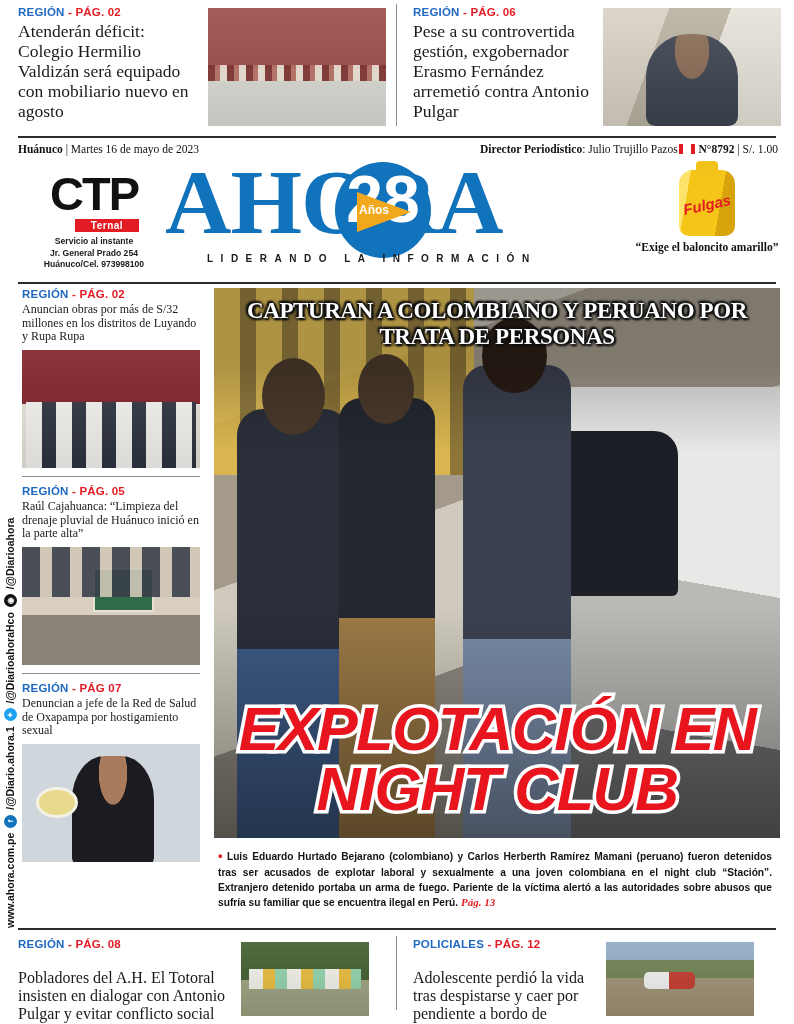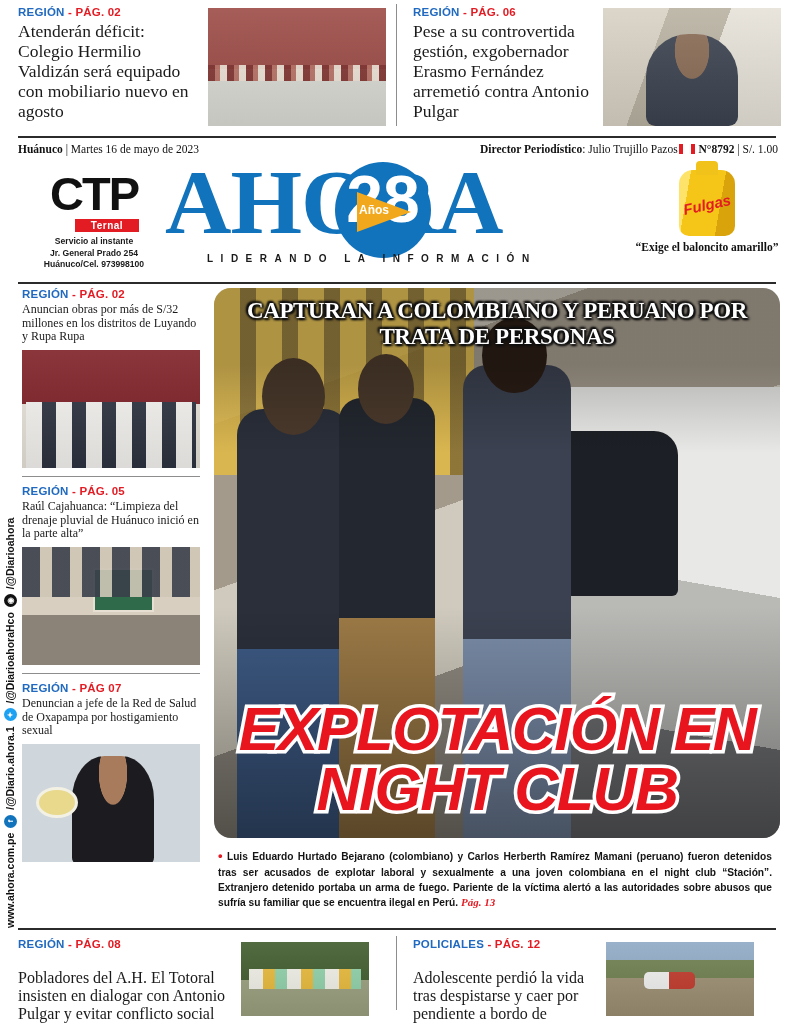--- a/index.html
+++ b/index.html
@@ -121,21 +121,21 @@
   .photo-suit { background:linear-gradient(180deg,#cfd6dc 0 100%); }
   .photo-suit::before{ content:""; position:absolute; left:28%; top:10%; width:46%; height:92%;
      background: radial-gradient(ellipse at 50% 16%, #a87b5c 0 24%, #1c1c20 25% 100%);
      border-radius:40% 40% 6% 6%; }
   .photo-suit::after{ content:""; position:absolute; left:8%; top:36%; width:20%; height:22%;
      background:#e8d98c; border-radius:50%; border:3px solid #f3f0e4; }
 
   
   .main { position:absolute; left:214px; top:288px; width:566px; }
   .mainphoto { position:relative; width:566px; height:550px; overflow:hidden;
-     background:linear-gradient(160deg,#c8c2b6 0 18%, #a39a8c 18% 40%, #cfcabd 40% 62%, #8f8a80 62% 100%);border-radius:17px; }
+     background:linear-gradient(160deg,#c8c2b6 0 18%, #a39a8c 18% 40%, #cfcabd 40% 62%, #8f8a80 62% 100%); }
   .mainphoto .bldg { position:absolute; left:0; top:0; width:46%; height:34%;
      background: repeating-linear-gradient(90deg,#e3bb45 0 26px,#8a6f2a 26px 42px); opacity:.85; }
   .mainphoto .car { position:absolute; right:-2%; top:18%; width:56%; height:82%;
      background: linear-gradient(190deg,#e8e8e6 0 42%, #b9b9b6 42% 72%, #6f7073 72% 100%);
      border-radius:40px 0 0 0; }
   .mainphoto .win { position:absolute; right:18%; top:26%; width:30%; height:30%;
      background:#1c2026; border-radius:10px 24px 6px 6px; }
   .mainphoto .cop1 { position:absolute; left:4%; top:22%; width:20%; height:78%;
      background:linear-gradient(180deg,#2a2f3a 0 56%, #3d5a84 56% 100%); border-radius:26px 26px 0 0; }
   .mainphoto .cop1::before{ content:""; position:absolute; left:22%; top:-12%; width:56%; height:18%;

